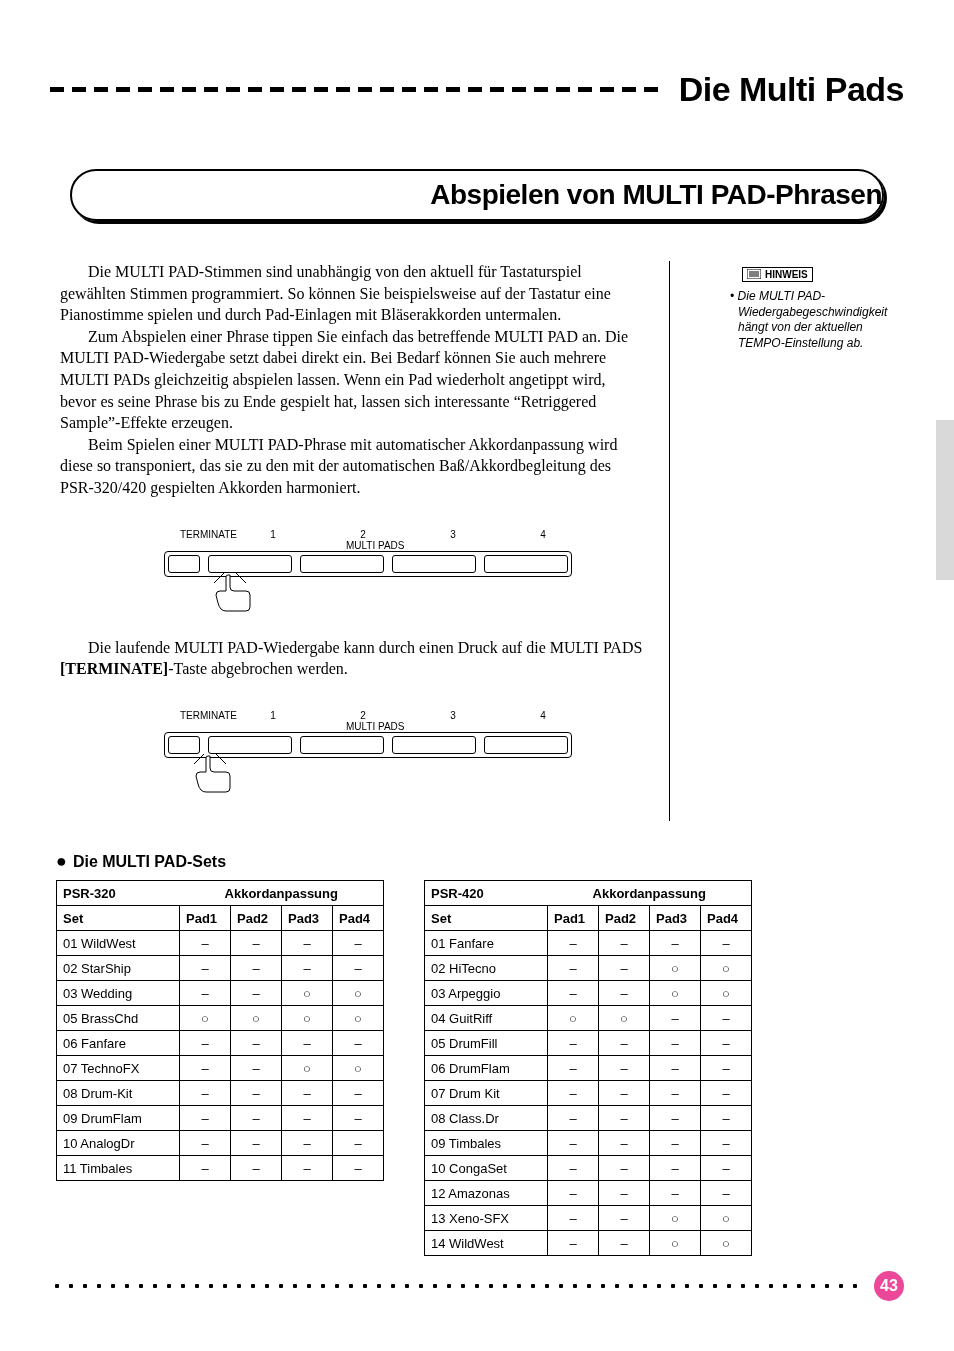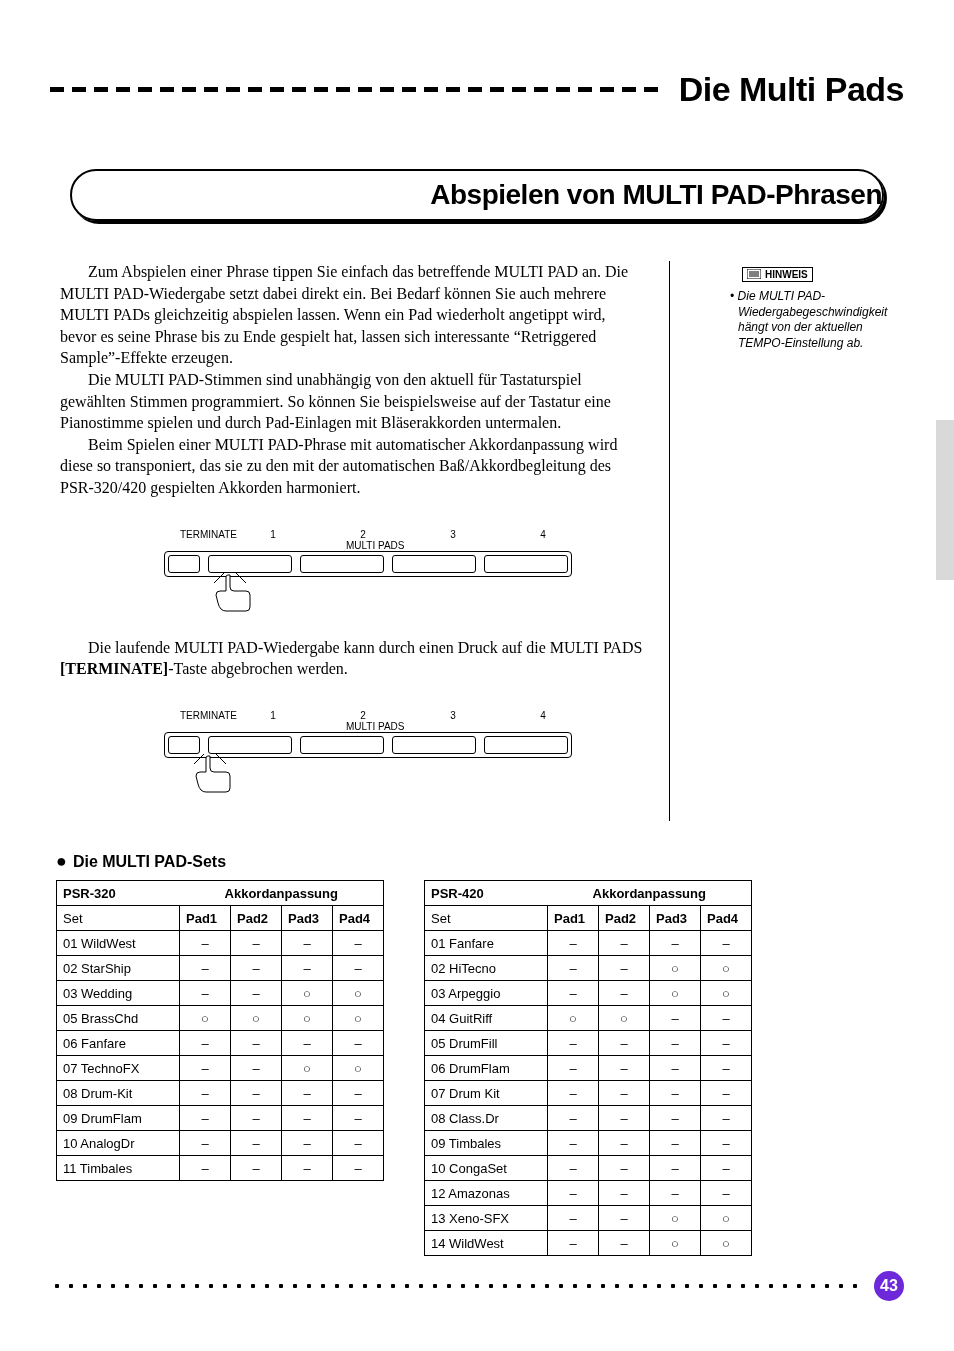--- a/index.html
+++ b/index.html
@@ -180,21 +180,21 @@
     font-weight: bold;
     border-right: none;
   }
   table.pad-table .akk-cell {
     font-weight: bold;
     text-align: center;
     border-left: none;
   }
   table.pad-table th.set-h {
     width: 110px;
-    font-weight: normal;
+    font-weight: bold;
   }
   table.pad-table th.pad-h {
     width: 38px;
     font-weight: bold;
   }
   table.pad-table td.c {
     text-align: center;
   }
   .dotted-footer {
     position: absolute;
@@ -208,21 +208,21 @@
     flex: 1;
     height: 6px;
     background-image: radial-gradient(circle, #000 2px, transparent 2.5px);
     background-size: 14px 6px;
     background-repeat: repeat-x;
     background-position: left center;
   }
   .page-badge {
     width: 30px;
     height: 30px;
-    background: #6d28d9;
+    background: #ec4899;
     color: #fff;
     border-radius: 50%;
     font-family: Arial, Helvetica, sans-serif;
     font-weight: bold;
     font-size: 16px;
     display: flex;
     align-items: center;
     justify-content: center;
     margin-left: 8px;
   }
@@ -237,22 +237,22 @@
     <div class="dashed-line"></div>
     <div class="header-title">Die Multi Pads</div>
   </div>
 
   <div class="section-title-box">
     <h2>Abspielen von MULTI PAD-Phrasen</h2>
   </div>
 
   <div class="body-cols">
     <div class="body-left">
+      <p>Die MULTI PAD-Stimmen sind unabhängig von den aktuell für Tastaturspiel gewählten Stimmen programmiert. So können Sie beispielsweise auf der Tastatur eine Pianostimme spielen und durch Pad-Einlagen mit Bläserakkorden untermalen.</p>
       <p>Zum Abspielen einer Phrase tippen Sie einfach das betreffende MULTI PAD an. Die MULTI PAD-Wiedergabe setzt dabei direkt ein. Bei Bedarf können Sie auch mehrere MULTI PADs gleichzeitig abspielen lassen. Wenn ein Pad wiederholt angetippt wird, bevor es seine Phrase bis zu Ende gespielt hat, lassen sich interessante “Retriggered Sample”-Effekte erzeugen.</p>
-      <p>Die MULTI PAD-Stimmen sind unabhängig von den aktuell für Tastaturspiel gewählten Stimmen programmiert. So können Sie beispielsweise auf der Tastatur eine Pianostimme spielen und durch Pad-Einlagen mit Bläserakkorden untermalen.</p>
       <p>Beim Spielen einer MULTI PAD-Phrase mit automatischer Akkordanpassung wird diese so transponiert, das sie zu den mit der automatischen Baß/Akkordbegleitung des PSR-320/420 gespielten Akkorden harmoniert.</p>
 
       <div class="pad-diagram">
         <div class="pad-labels">
           <span style="width:48px">TERMINATE</span>
           <span style="width:90px">1</span>
           <span style="width:90px">2</span>
           <span style="width:90px">3</span>
           <span style="width:90px">4</span>
         </div>

